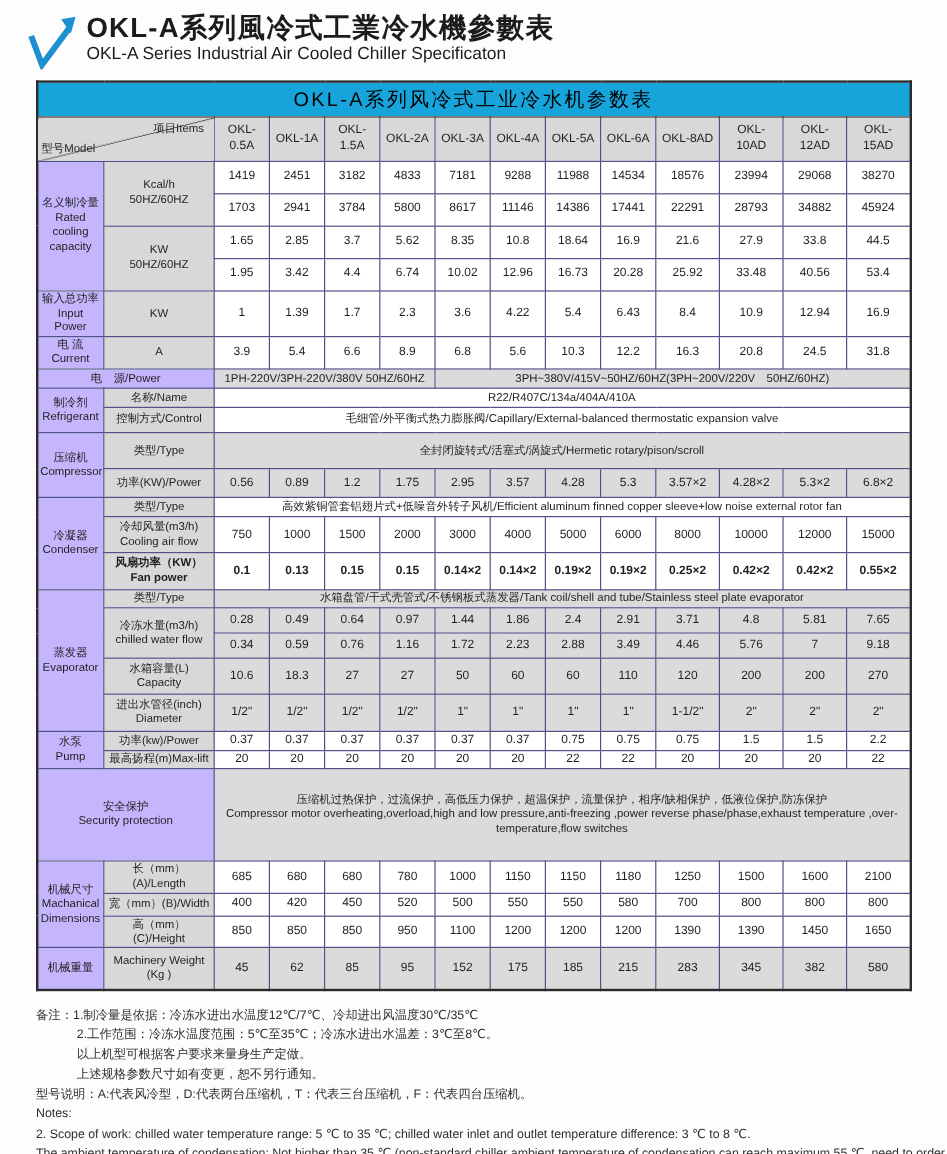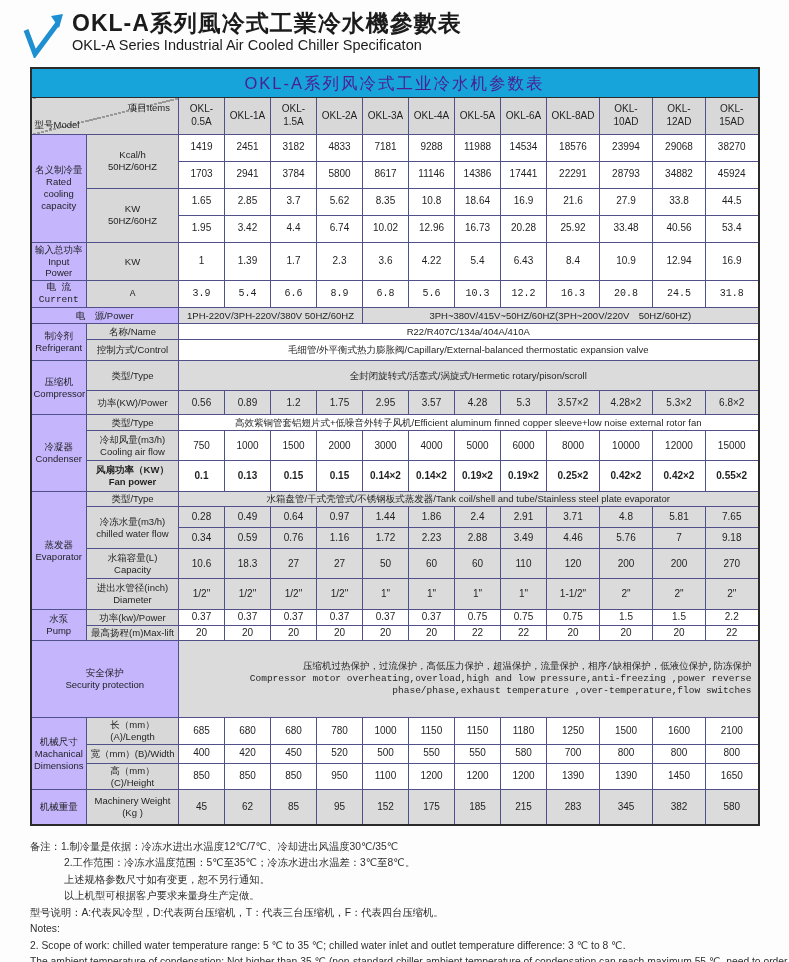--- a/index.html
+++ b/index.html
@@ -16,33 +16,33 @@
   .t-zh{font-size:23px;font-weight:bold;color:#1b1b1b;letter-spacing:1px;line-height:1.15;}
   .t-en{font-size:14.5px;color:#1b1b1b;margin-top:1px;}
 
   
   table{border-collapse:collapse;table-layout:fixed;margin:9px auto 0 auto;width:730px;border:2px solid #2b2b2b;}
   td{
     border:1px solid #50508a;font-size:9.5px;text-align:center;vertical-align:middle;
     padding:1px 2px;overflow:hidden;white-space:pre-line;line-height:1.25;color:#1f1f1f;
   }
   td.titlebar{
-    color:#4c1d95;font-size:16.5px;letter-spacing:2px;height:26px;
+    color:#000000;font-size:16.5px;letter-spacing:2px;height:26px;
     border:1px solid #2b2b2b;
   }
   td.diag{background:#d8d8d8;position:relative;padding:0;
     background-image:linear-gradient(to bottom right,transparent 49.5%,#5a5a5a 49.5%,#5a5a5a 50.6%,transparent 50.6%);}
   .diag-model{position:absolute;left:3px;bottom:3px;font-size:9.5px;}
   .diag-items{position:absolute;right:8px;top:4px;font-size:9.5px;}
   td.mhead{background:#d8d8d8;font-size:10px;height:27px;}
   td.cat{background:#c4b5fd;}
   td.item{background:#d8d8d8;}
   td.data{background:#fff;font-size:10px;}
   td.span{background:#fff;}
-  td.spanleft{background:#fff;text-align:right;padding:20px 6px;font-family:Liberation Mono, monospace;}
+  td.spanleft{background:#fff;text-align:center;padding:20px 6px;}
   tr.shade td.data,tr.shade td.span,tr.shade td.spanleft{background:#dbdbdb;}
 
   
   .notes{margin:13px 0 0 30px;font-size:10.3px;color:#2e2e2e;line-height:1.6;}
   .notes .line{white-space:pre;}
   .notes .ind1{padding-left:34px;}
 </style>
 </head>
 <body>
 
@@ -172,21 +172,21 @@
           <td class="data">2.3</td>
           <td class="data">3.6</td>
           <td class="data">4.22</td>
           <td class="data">5.4</td>
           <td class="data">6.43</td>
           <td class="data">8.4</td>
           <td class="data">10.9</td>
           <td class="data">12.94</td>
           <td class="data">16.9</td>
         </tr>
-        <tr style="height: 27px; font-family: Liberation Mono, monospace;">
+        <tr style="height: 27px;">
           <td class="cat">电 流
 Current</td>
           <td class="item">A</td>
           <td class="data">3.9</td>
           <td class="data">5.4</td>
           <td class="data">6.6</td>
           <td class="data">8.9</td>
           <td class="data">6.8</td>
           <td class="data">5.6</td>
           <td class="data">10.3</td>
@@ -441,22 +441,22 @@
           <td class="data">382</td>
           <td class="data">580</td>
         </tr>
       </tbody>
   </table>
 
   <div class="notes">
     <div>
         <div class="line">备注：1.制冷量是依据：冷冻水进出水温度12℃/7℃、冷却进出风温度30℃/35℃</div>
         <div class="line ind1">2.工作范围：冷冻水温度范围：5℃至35℃；冷冻水进出水温差：3℃至8℃。</div>
+        <div class="line ind1">以上机型可根据客户要求来量身生产定做。</div>
         <div class="line ind1">上述规格参数尺寸如有变更，恕不另行通知。</div>
-        <div class="line ind1">以上机型可根据客户要求来量身生产定做。</div>
         <div class="line">型号说明：A:代表风冷型，D:代表两台压缩机，T：代表三台压缩机，F：代表四台压缩机。</div>
       </div>
     <div>
         <div class="line">Notes:</div>
         <div class="line">2. Scope of work: chilled water temperature range: 5 ℃ to 35 ℃; chilled water inlet and outlet temperature difference: 3 ℃ to 8 ℃.</div>
         <div class="line">The ambient temperature of condensation: Not higher than 35 ℃ (non-standard chiller ambient temperature of condensation can reach maximum 55 ℃, need to order production).</div>
       </div>
   </div>
 
 </div>

